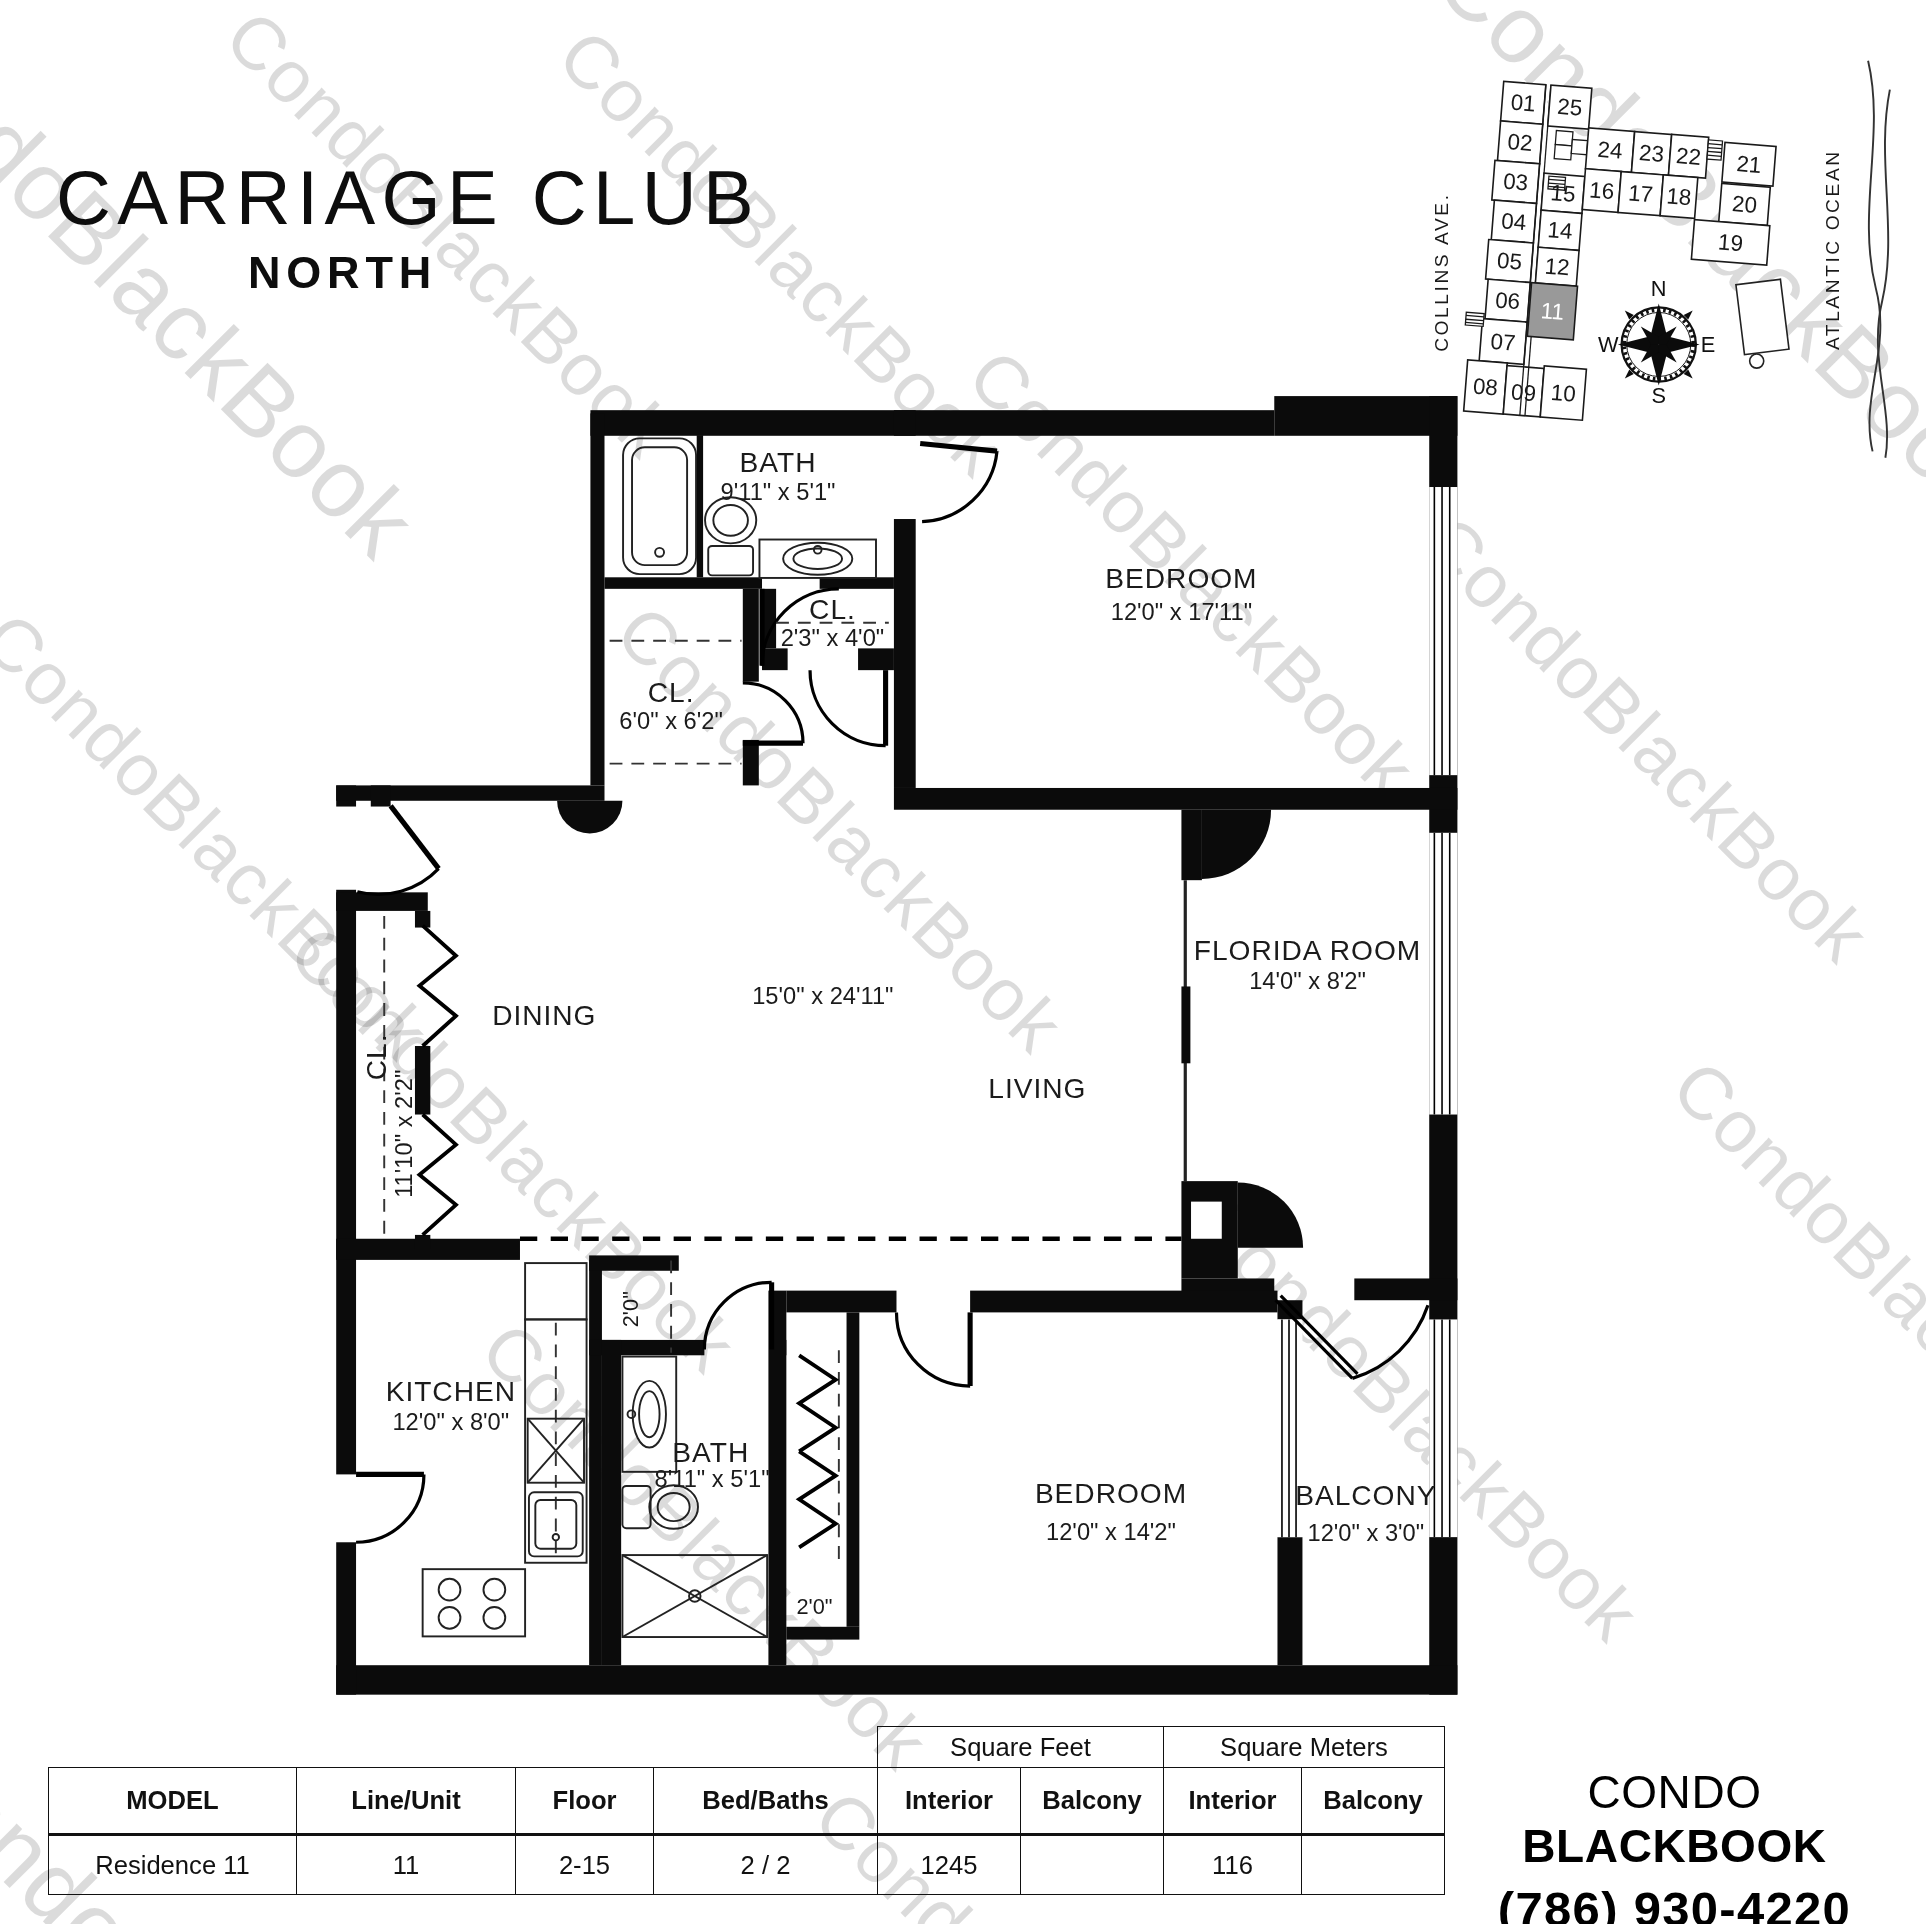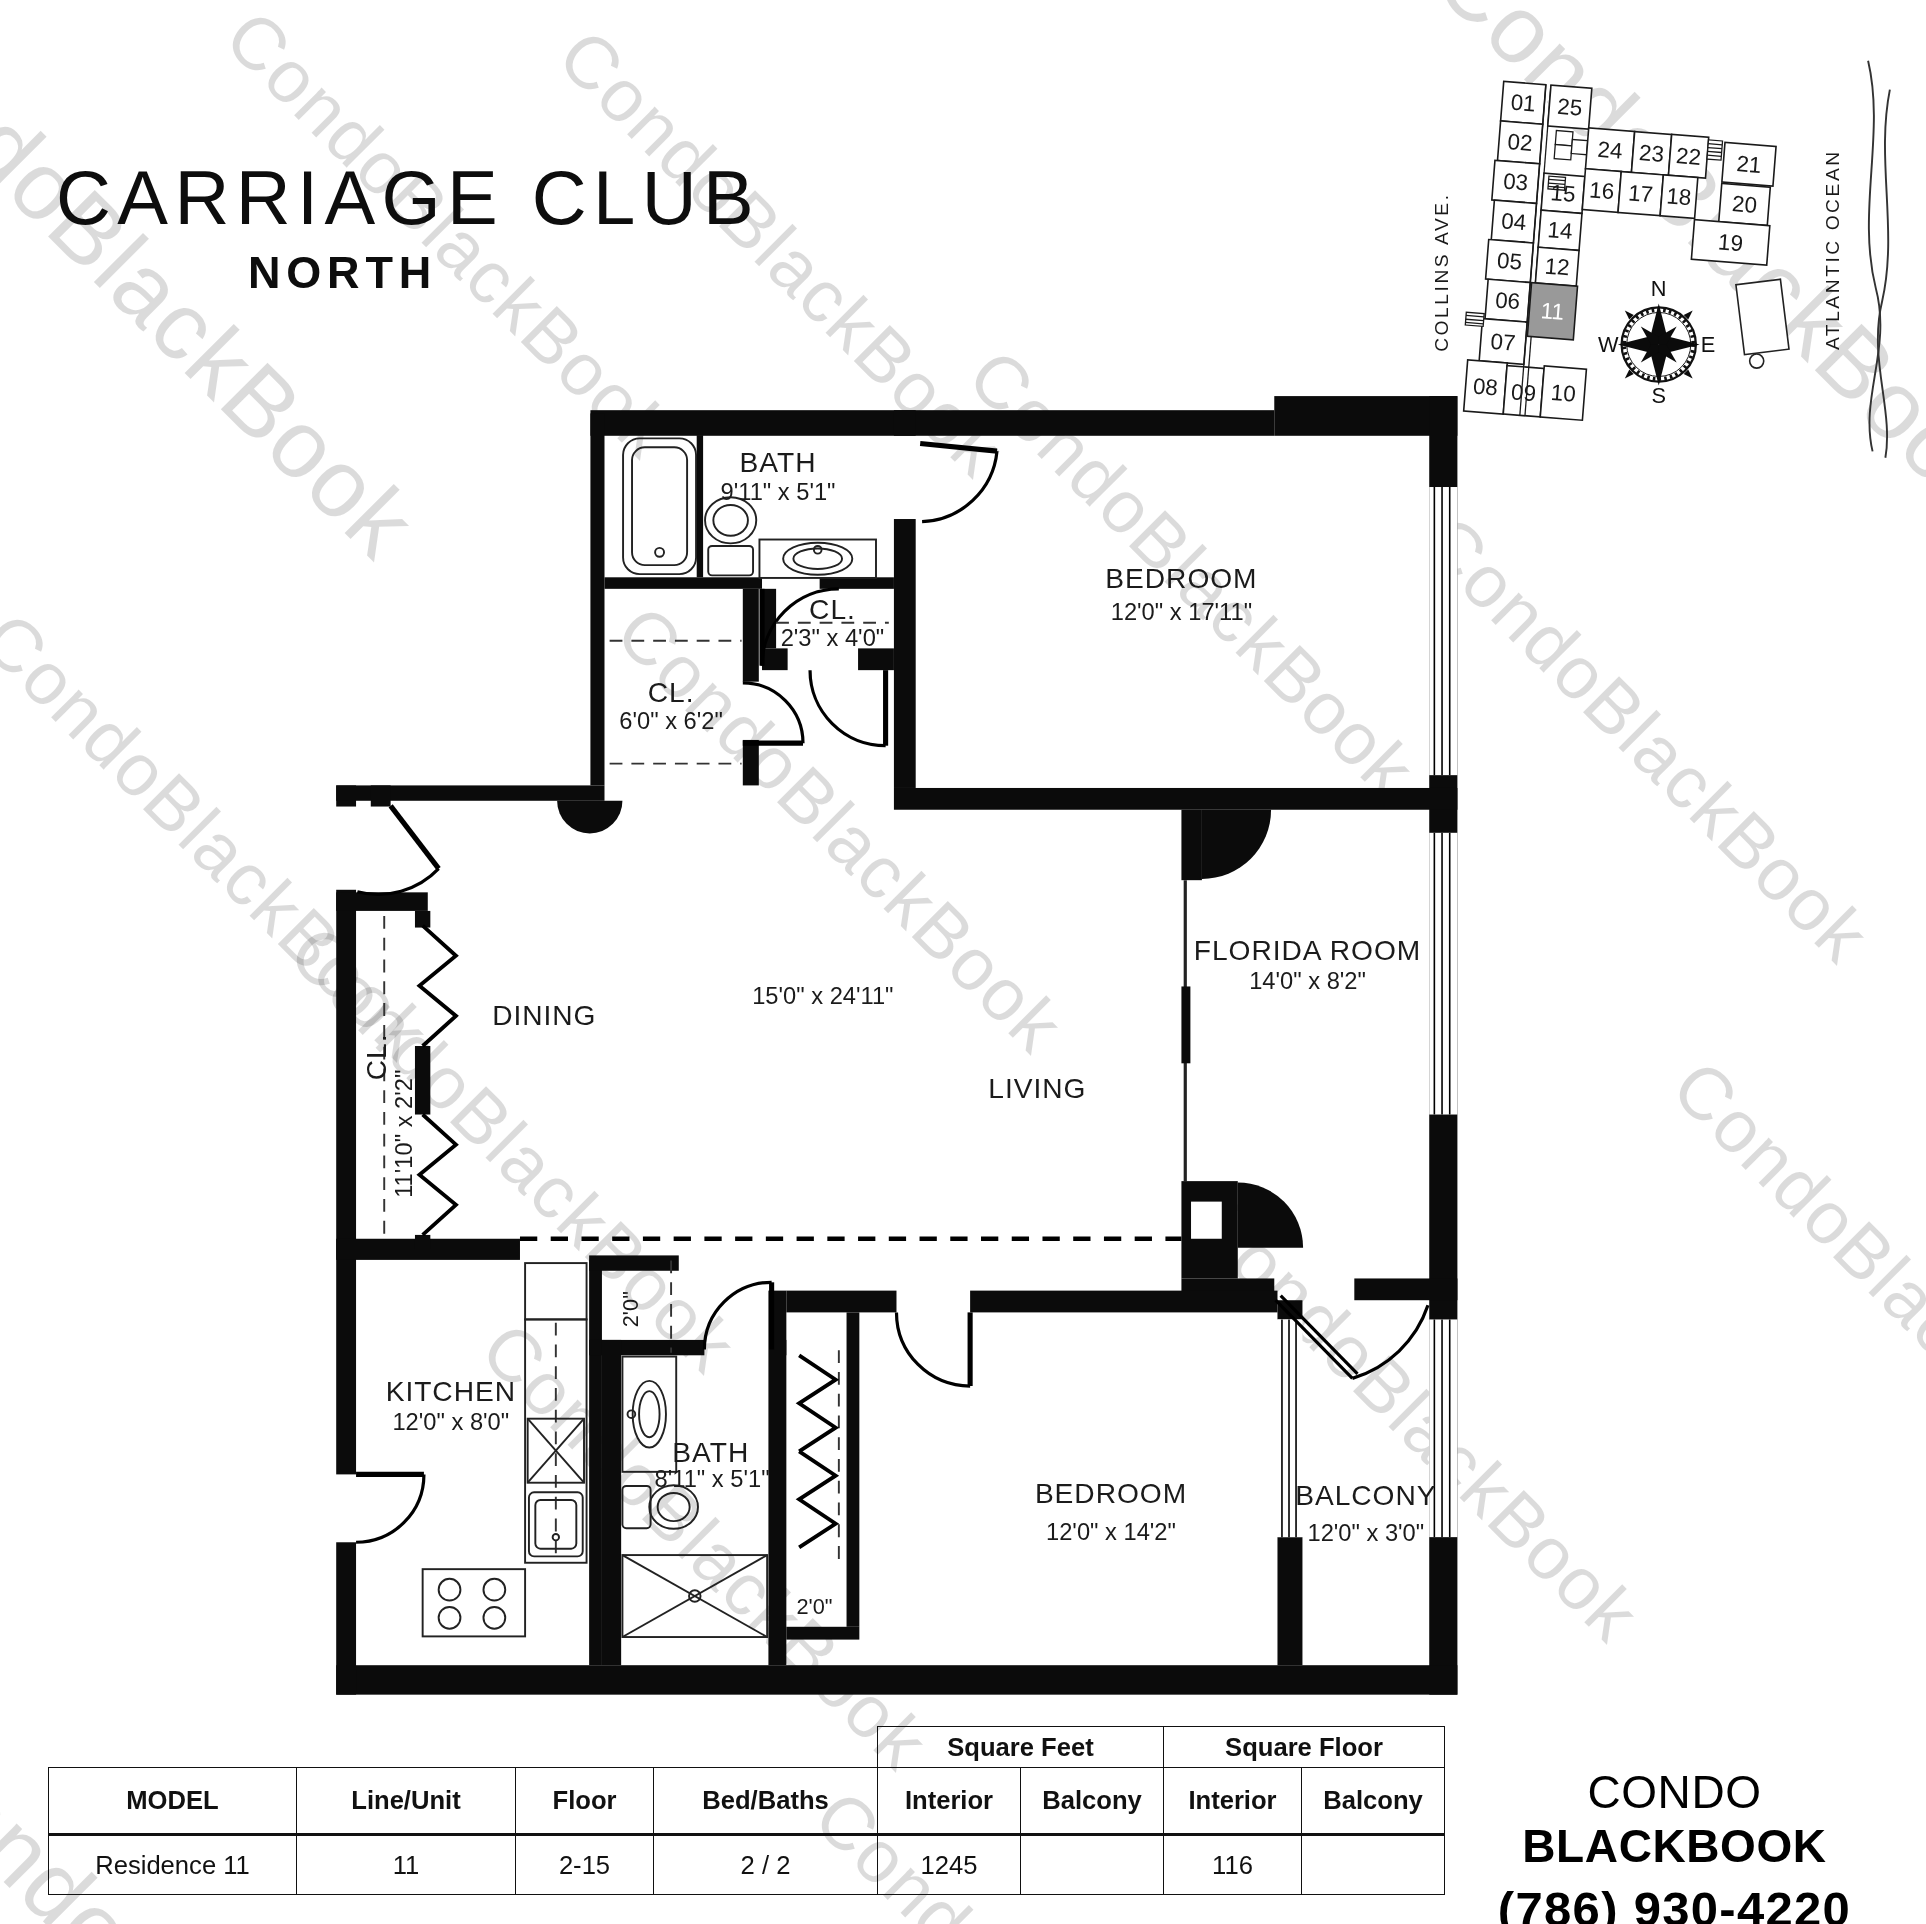--- a/index.html
+++ b/index.html
@@ -31,21 +31,21 @@
   .bigdash{stroke:#000;stroke-width:7;stroke-dasharray:27,21;}
   .zig{fill:none;stroke:#000;stroke-width:6;}
   .cell{fill:#ffffff;stroke:#1a1a1a;stroke-width:2.5;}
   .cell-hl{stroke:#1a1a1a;stroke-width:2.5;}
   .winline{stroke:#000;stroke-width:2.5;}
   
   #spec-table{position:absolute;left:48px;top:1726px;border-collapse:collapse;table-layout:fixed;}
   #spec-table td,#spec-table th{border:1.9px solid #111;text-align:center;vertical-align:middle;
        font-size:25.6px;padding:0;overflow:hidden;}
   #spec-table .ghost{border:none;background:transparent;}
-  #spec-table .grouphead{font-weight:700;height:40px;}
+  #spec-table .grouphead{font-weight:400;height:40px;}
   #spec-table .colhead{font-weight:700;height:65px;border-bottom:3.8px solid #111;}
   #spec-table .dat{font-weight:400;height:58px;margin-top:42px;}
   
   #footer-brand{position:absolute;left:1460px;top:1765px;width:429px;text-align:center;color:#000;}
   #footer-brand .l1{font-size:46px;letter-spacing:0.6px;}
   #footer-brand .l1 .reg{font-weight:400;}
   #footer-brand .l1 .bold{font-weight:800;}
   #footer-brand .l2{font-size:49px;font-weight:800;margin-top:7.7px;letter-spacing:1.3px;}
 </style>
 </head>
@@ -435,21 +435,21 @@
         <col style="width:224px">
       <col style="width:143px">
         <col style="width:143px">
         <col style="width:138px">
         <col style="width:143px">
     </colgroup>
     <tbody>
         <tr>
       <td class="ghost" colspan="4"></td>
       <td class="grouphead" colspan="2">Square Feet</td>
-      <td class="grouphead" colspan="2">Square Floor</td>
+      <td class="grouphead" colspan="2">Square Meters</td>
     </tr>
     <tr>
       <td class="colhead">MODEL</td>
       <td class="colhead">Line/Unit</td>
       <td class="colhead">Floor</td>
       <td class="colhead">Bed/Baths</td>
       <td class="colhead">Interior</td>
       <td class="colhead">Balcony</td>
       <td class="colhead">Interior</td>
       <td class="colhead">Balcony</td>

